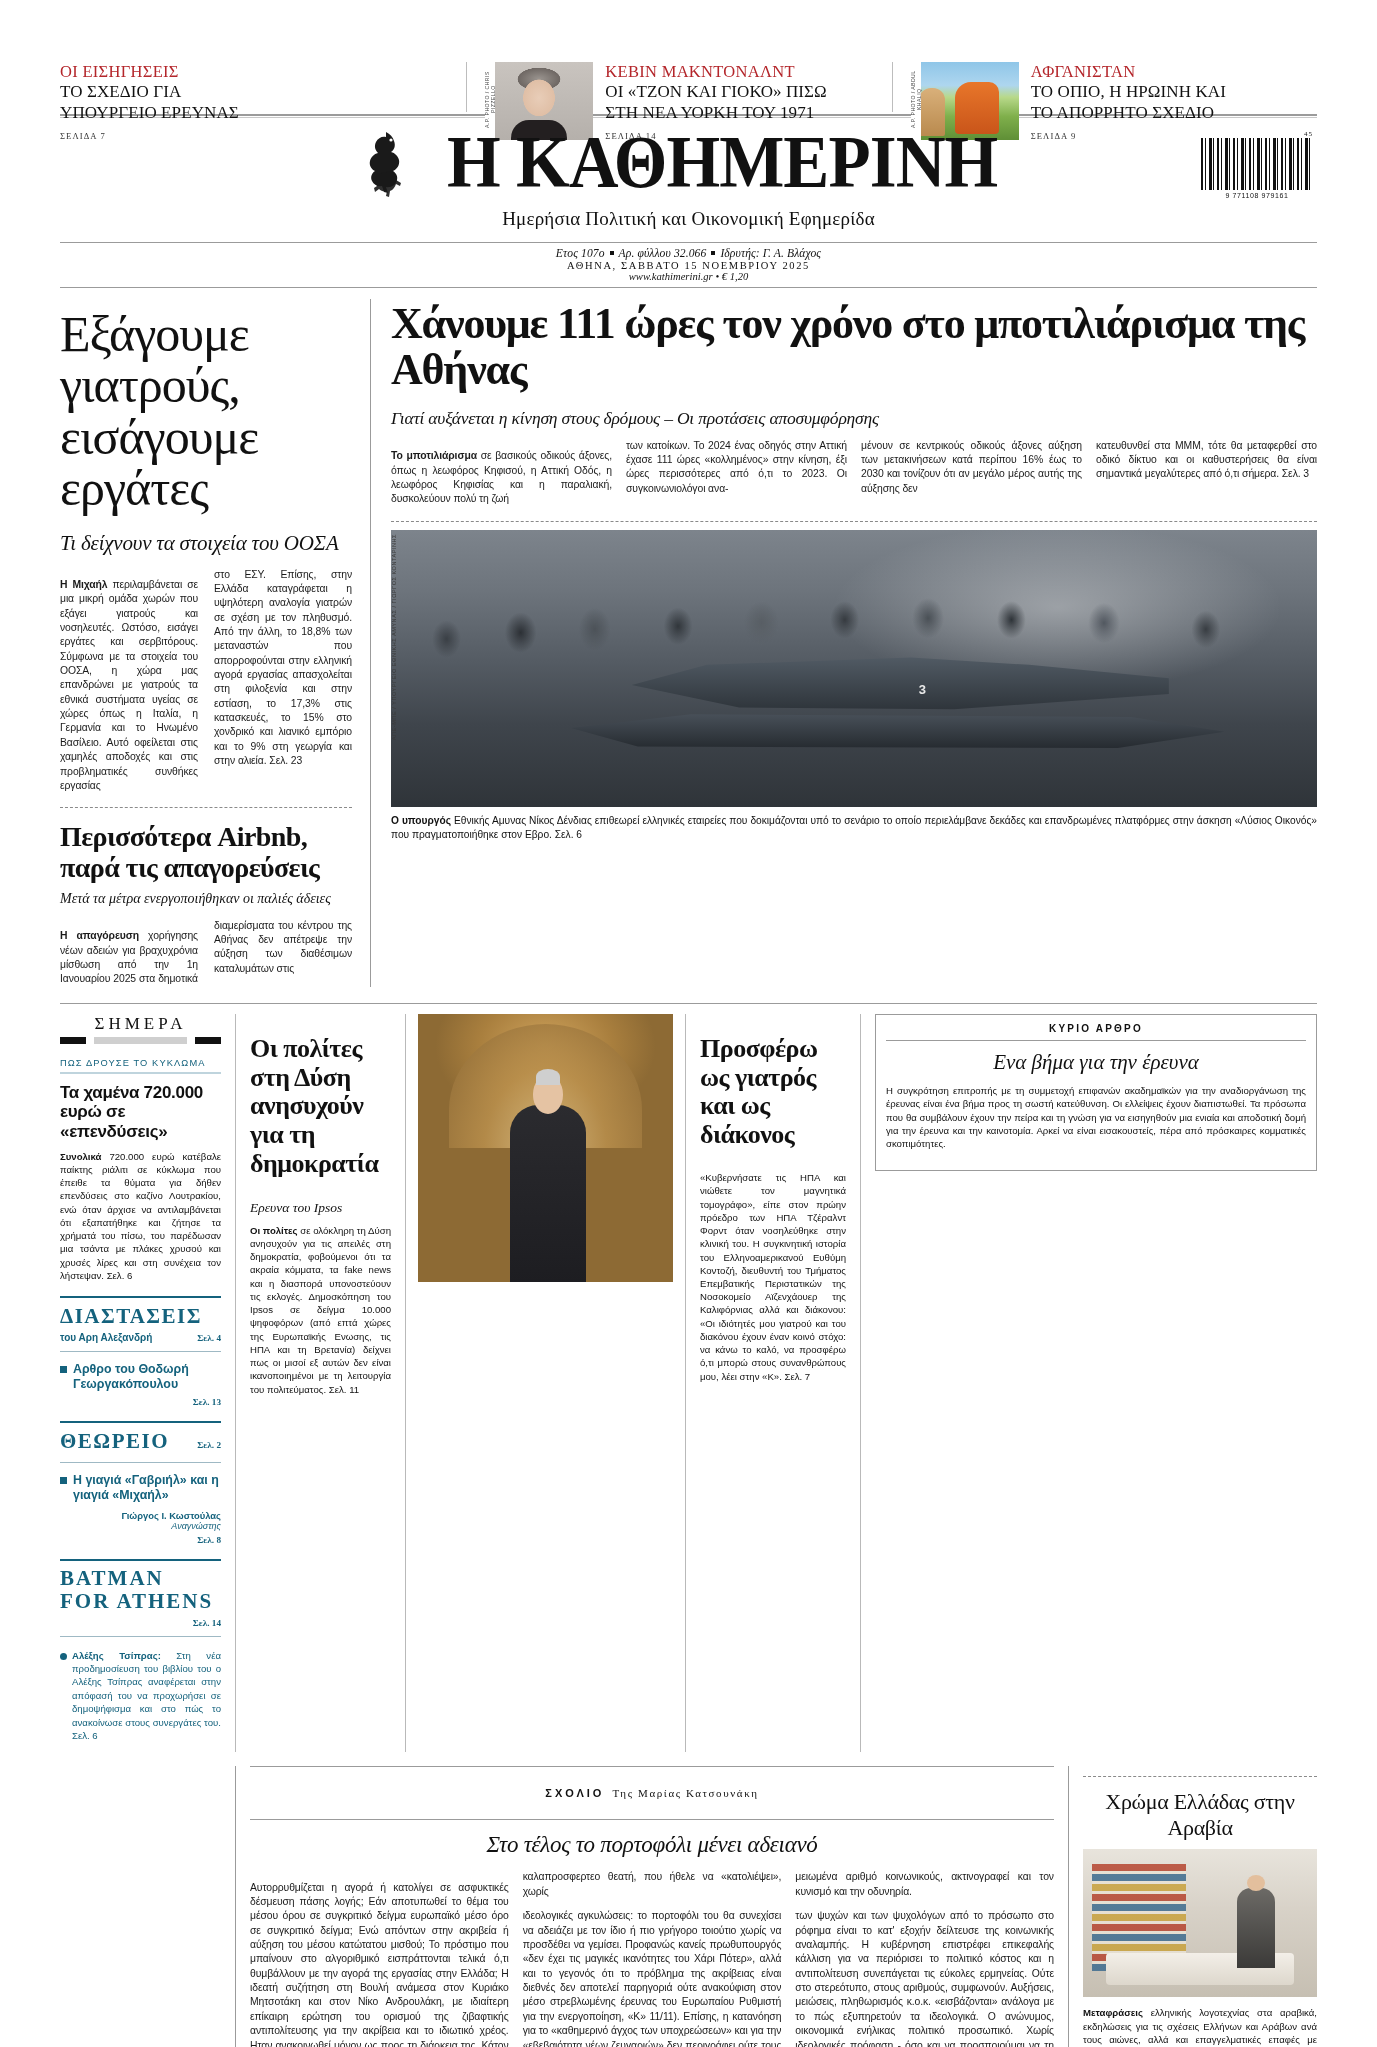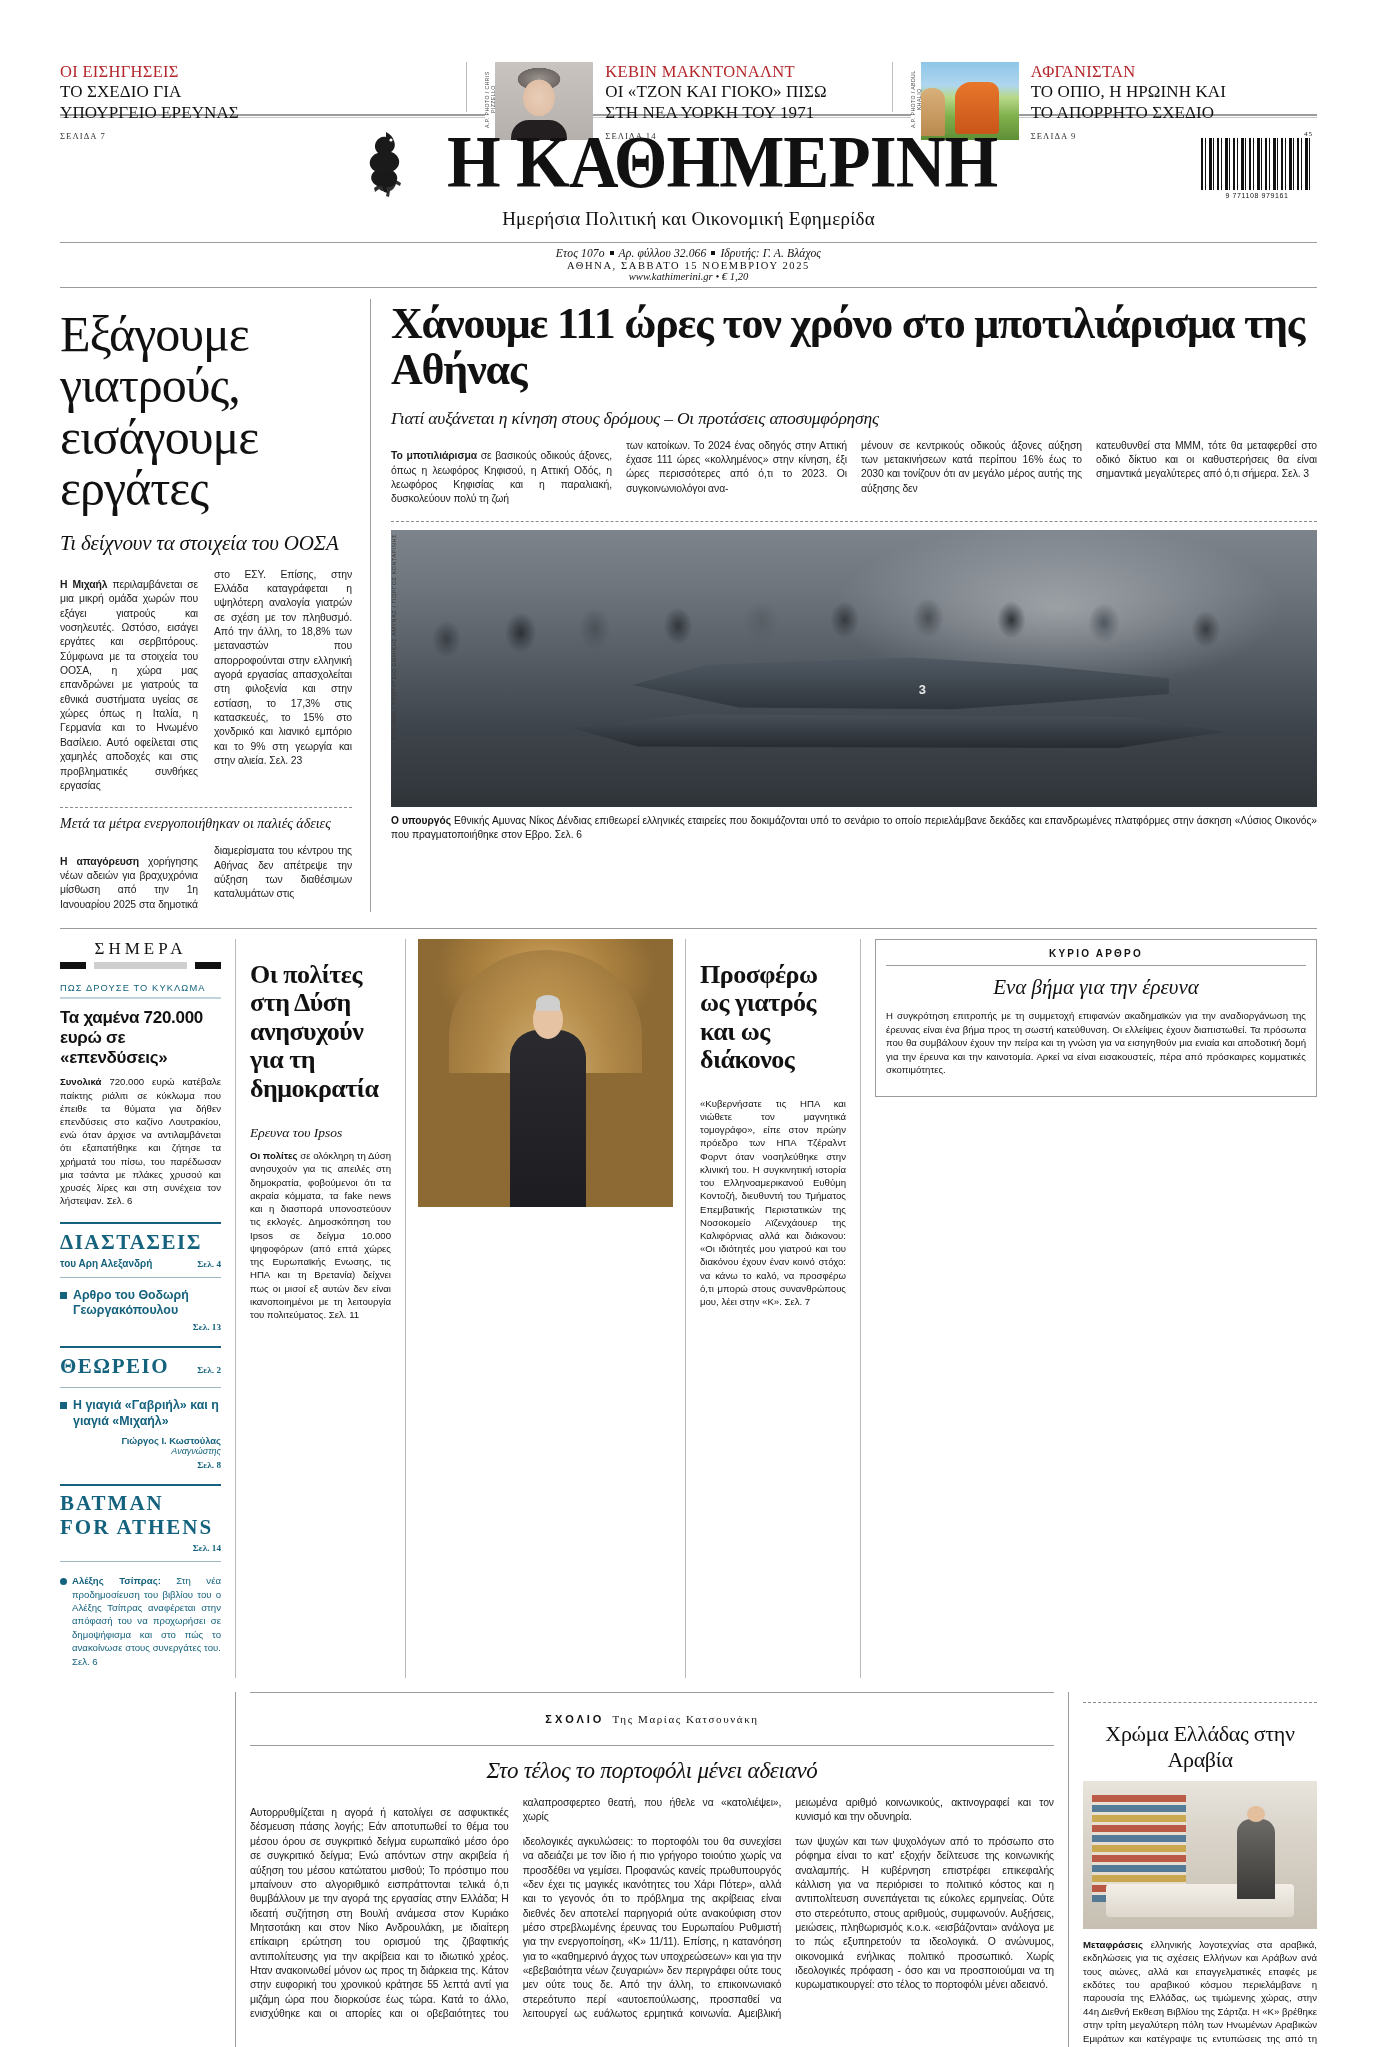--- a/index.html
+++ b/index.html
@@ -262,21 +262,21 @@
   .bt-mid{ flex:1; padding:0 14px; border-left:1px solid #9b9b9b; border-right:1px solid #9b9b9b; }
   .bt-right{ width:248px; flex:none; padding-left:14px; }
 
   .sholio-bar{ display:flex; align-items:baseline; justify-content:center; gap:8px;
      border-top:1px solid #9b9b9b; border-bottom:1px solid #9b9b9b; padding:20px 0; }
   .sholio-l{ font-family:"Liberation Sans",sans-serif; font-weight:700; font-size:11px; letter-spacing:3px; }
   .sholio-r{ font-size:11px; letter-spacing:1.6px; }
   .sholio-head{ text-align:center; font-style:italic; font-size:23px; margin-top:12px; letter-spacing:-.3px; }
   .cols3{ column-count:3; column-gap:14px; margin-top:12px; }
 
-  .arab-ttl{ text-align:center; font-size:22px; margin-top:18px; letter-spacing:-.3px; }
+  .arab-ttl{ text-align:center; font-size:22px; margin-top:12px; letter-spacing:-.3px; }
   .photo-arab{
      height:148px; margin-top:8px; position:relative; overflow:hidden;
      background:linear-gradient(#e8e4dc 0%, #d8d2c8 40%, #c6bfb2 100%);
   }
   .photo-arab .shelf{
      position:absolute; left:4%; top:10%; width:40%; height:72%;
      background:repeating-linear-gradient(to bottom,
        #b5442f 0 7px, #e9e2d4 7px 10px, #3d6b8e 10px 17px, #e9e2d4 17px 20px,
        #c8a13c 20px 27px, #e9e2d4 27px 30px);
      opacity:.85;
@@ -384,20 +384,21 @@
       <h1 class="lead-head">Εξάγουμε γιατρούς, εισάγουμε εργάτες</h1>
       <div class="lead-sub">Τι δείχνουν τα στοιχεία του ΟΟΣΑ</div>
 
       <div class="cols2">
         <p class="body-txt"><b>Η Μιχαήλ</b> περιλαμβάνεται σε μια μικρή ομάδα χωρών που εξάγει γιατρούς και νοσηλευτές. Ωστόσο, εισάγει εργάτες και σερβιτόρους. Σύμφωνα με τα στοιχεία του ΟΟΣΑ, η χώρα μας επανδρώνει με γιατρούς τα εθνικά συστήματα υγείας σε χώρες όπως η Ιταλία, η Γερμανία και το Ηνωμένο Βασίλειο. Αυτό οφείλεται στις χαμηλές αποδοχές και στις προβληματικές συνθήκες εργασίας</p>
         <p class="body-txt">στο ΕΣΥ. Επίσης, στην Ελλάδα καταγράφεται η υψηλότερη αναλογία γιατρών σε σχέση με τον πληθυσμό. Από την άλλη, το 18,8% των μεταναστών που απορροφούνται στην ελληνική αγορά εργασίας απασχολείται στη φιλοξενία και στην εστίαση, το 17,3% στις κατασκευές, το 15% στο χονδρικό και λιανικό εμπόριο και το 9% στη γεωργία και στην αλιεία. Σελ. 23</p>
       </div>
 
       <div class="dashed"></div>
 
+      <h2 class="sub-head">Περισσότερα Airbnb, παρά τις απαγορεύσεις</h2>
       <div class="sub-sub">Μετά τα μέτρα ενεργοποιήθηκαν οι παλιές άδειες</div>
 
       <div class="cols2">
         <p class="body-txt"><b>Η απαγόρευση</b> χορήγησης νέων αδειών για βραχυχρόνια μίσθωση από την 1η Ιανουαρίου 2025 στα δημοτικά διαμερίσματα του κέντρου της Αθήνας δεν απέτρεψε την αύξηση των διαθέσιμων καταλυμάτων στις</p>
       </div>
     </div>
 
     <div class="col-right">
       <h1 class="center-head">Χάνουμε 111 ώρες τον χρόνο στο μποτιλιάρισμα της Αθήνας</h1>
       <div class="center-sub">Γιατί αυξάνεται η κίνηση στους δρόμους – Οι προτάσεις αποσυμφόρησης</div>

